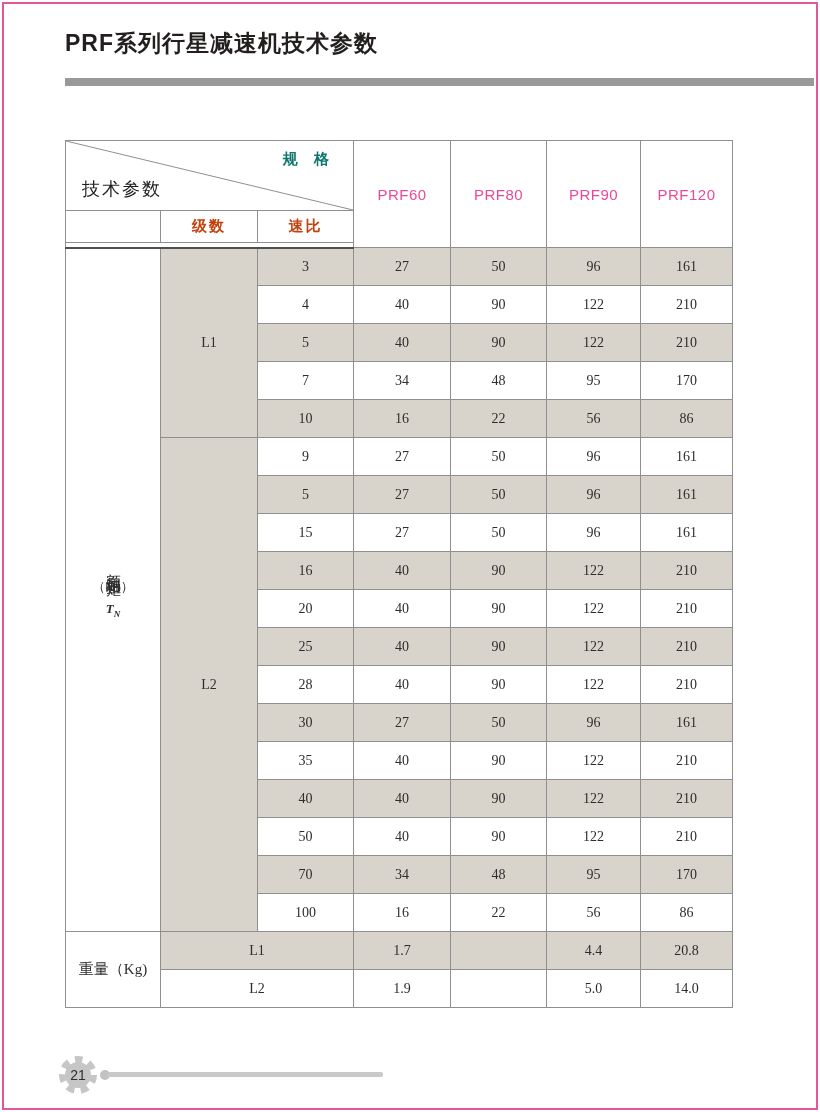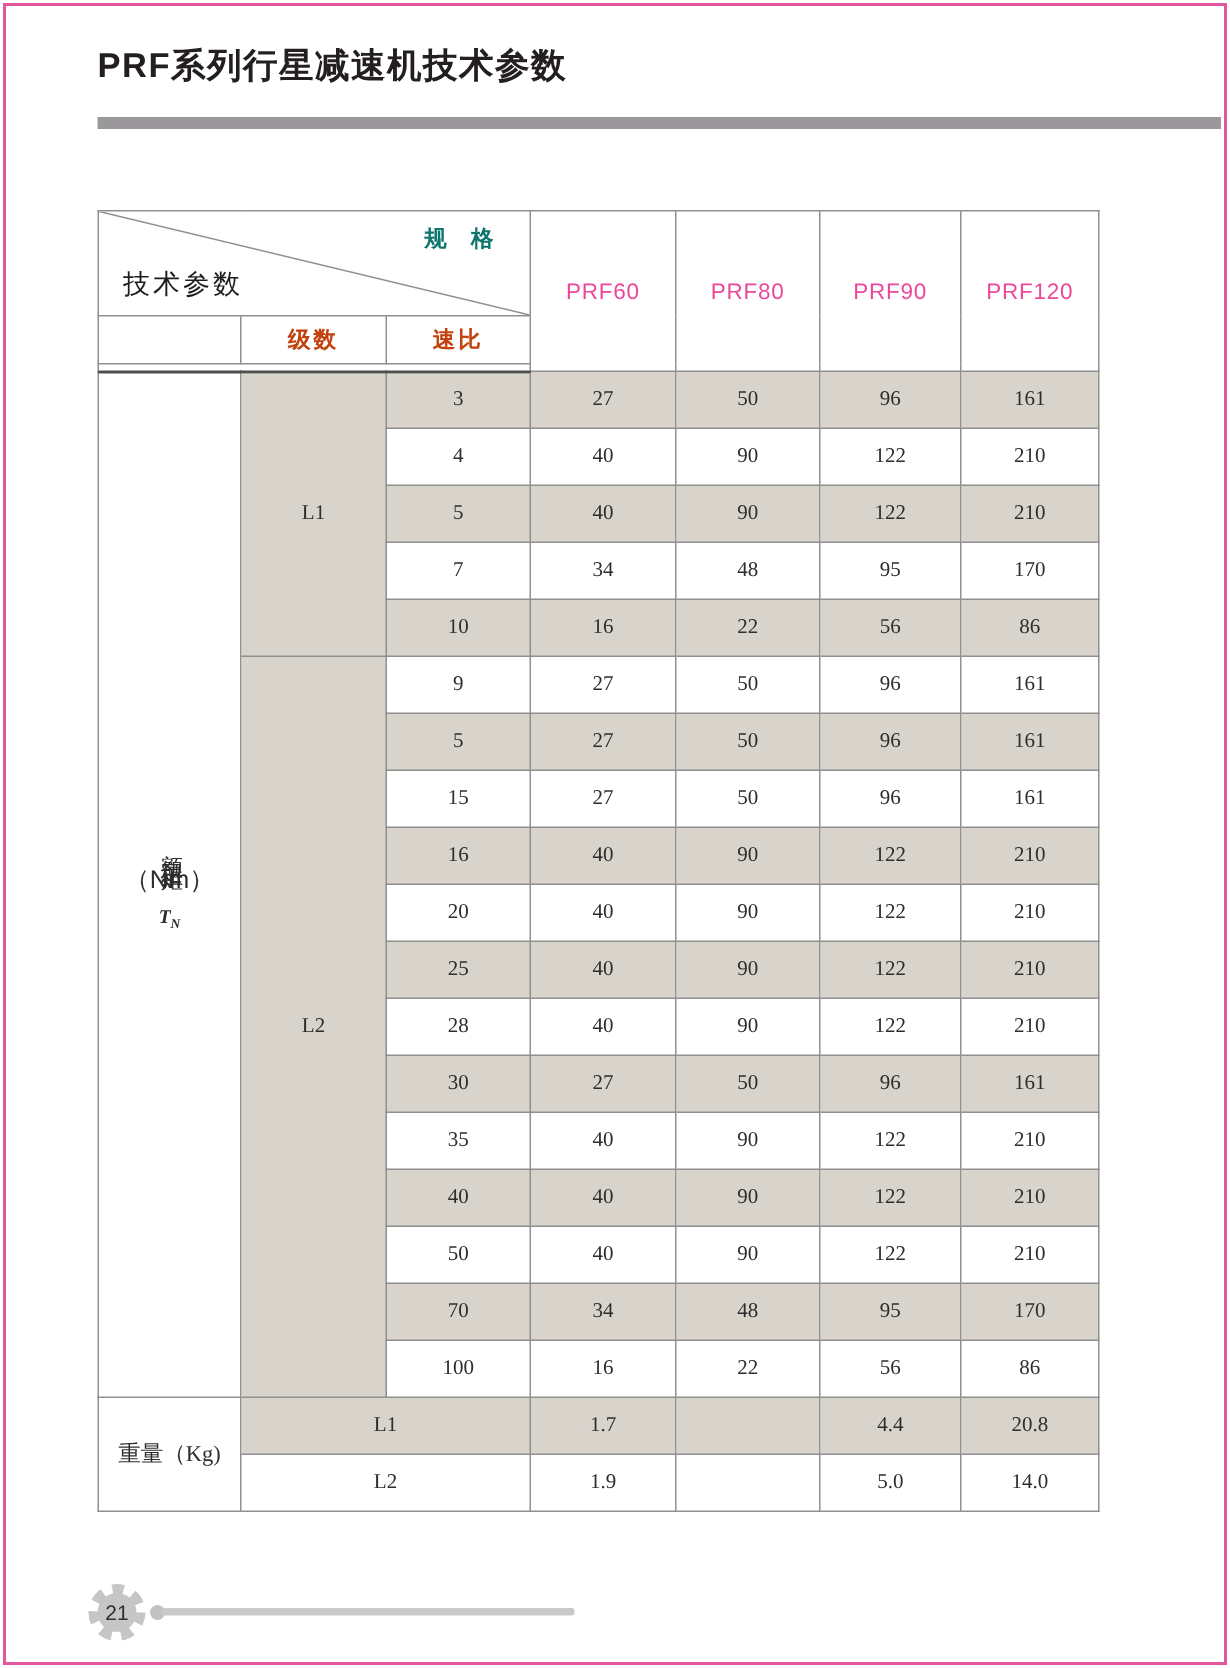--- a/index.html
+++ b/index.html
@@ -57,21 +57,21 @@
     font-family:"Liberation Serif", serif; font-size:14px;
   }
   tr.shaded td.z { background:#d8d4cc; }
   td.torque-cell, td.weight-label-cell { background:#ffffff; }
 
   .torque-wrap { display:flex; flex-direction:column; align-items:center; gap:5px; }
   .torque-v {
     writing-mode:vertical-rl; text-orientation:upright;
     font-family:"Liberation Serif", serif; font-size:15px; letter-spacing:3px; color:#2d2d2d;
   }
-  .torque-unit { font-family:Liberation Sans, sans-serif; font-size:17px; }
+  .torque-unit { font-family:Liberation Mono, monospace; font-size:13px; }
   .torque-sym  { font-family:"Liberation Serif", serif; font-size:13px; font-style:italic;font-weight:bold; }
   .torque-sym sub { font-size:9px; }
   td.weight-label-cell { font-family:"Liberation Serif", serif; font-size:15px; }
 
   
   .gear-svg { position:absolute; left:55px; top:1052px; }
   .footer-dot {
     position:absolute; left:100px; top:1070px; width:10px; height:10px;
     border-radius:50%; background:#c2c2c2;
   }

